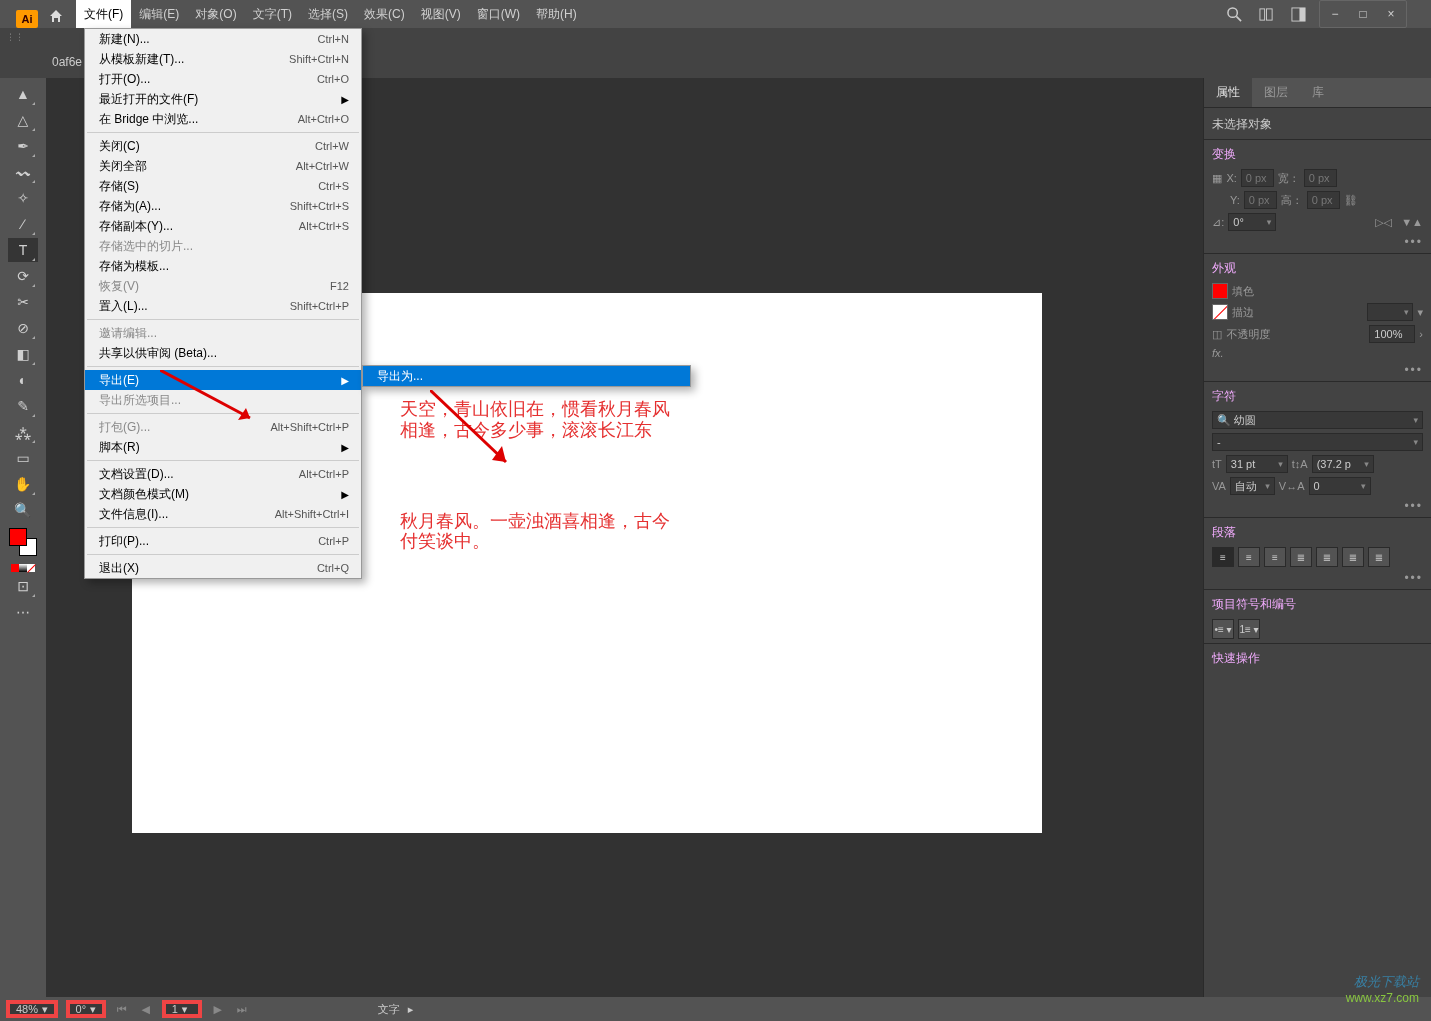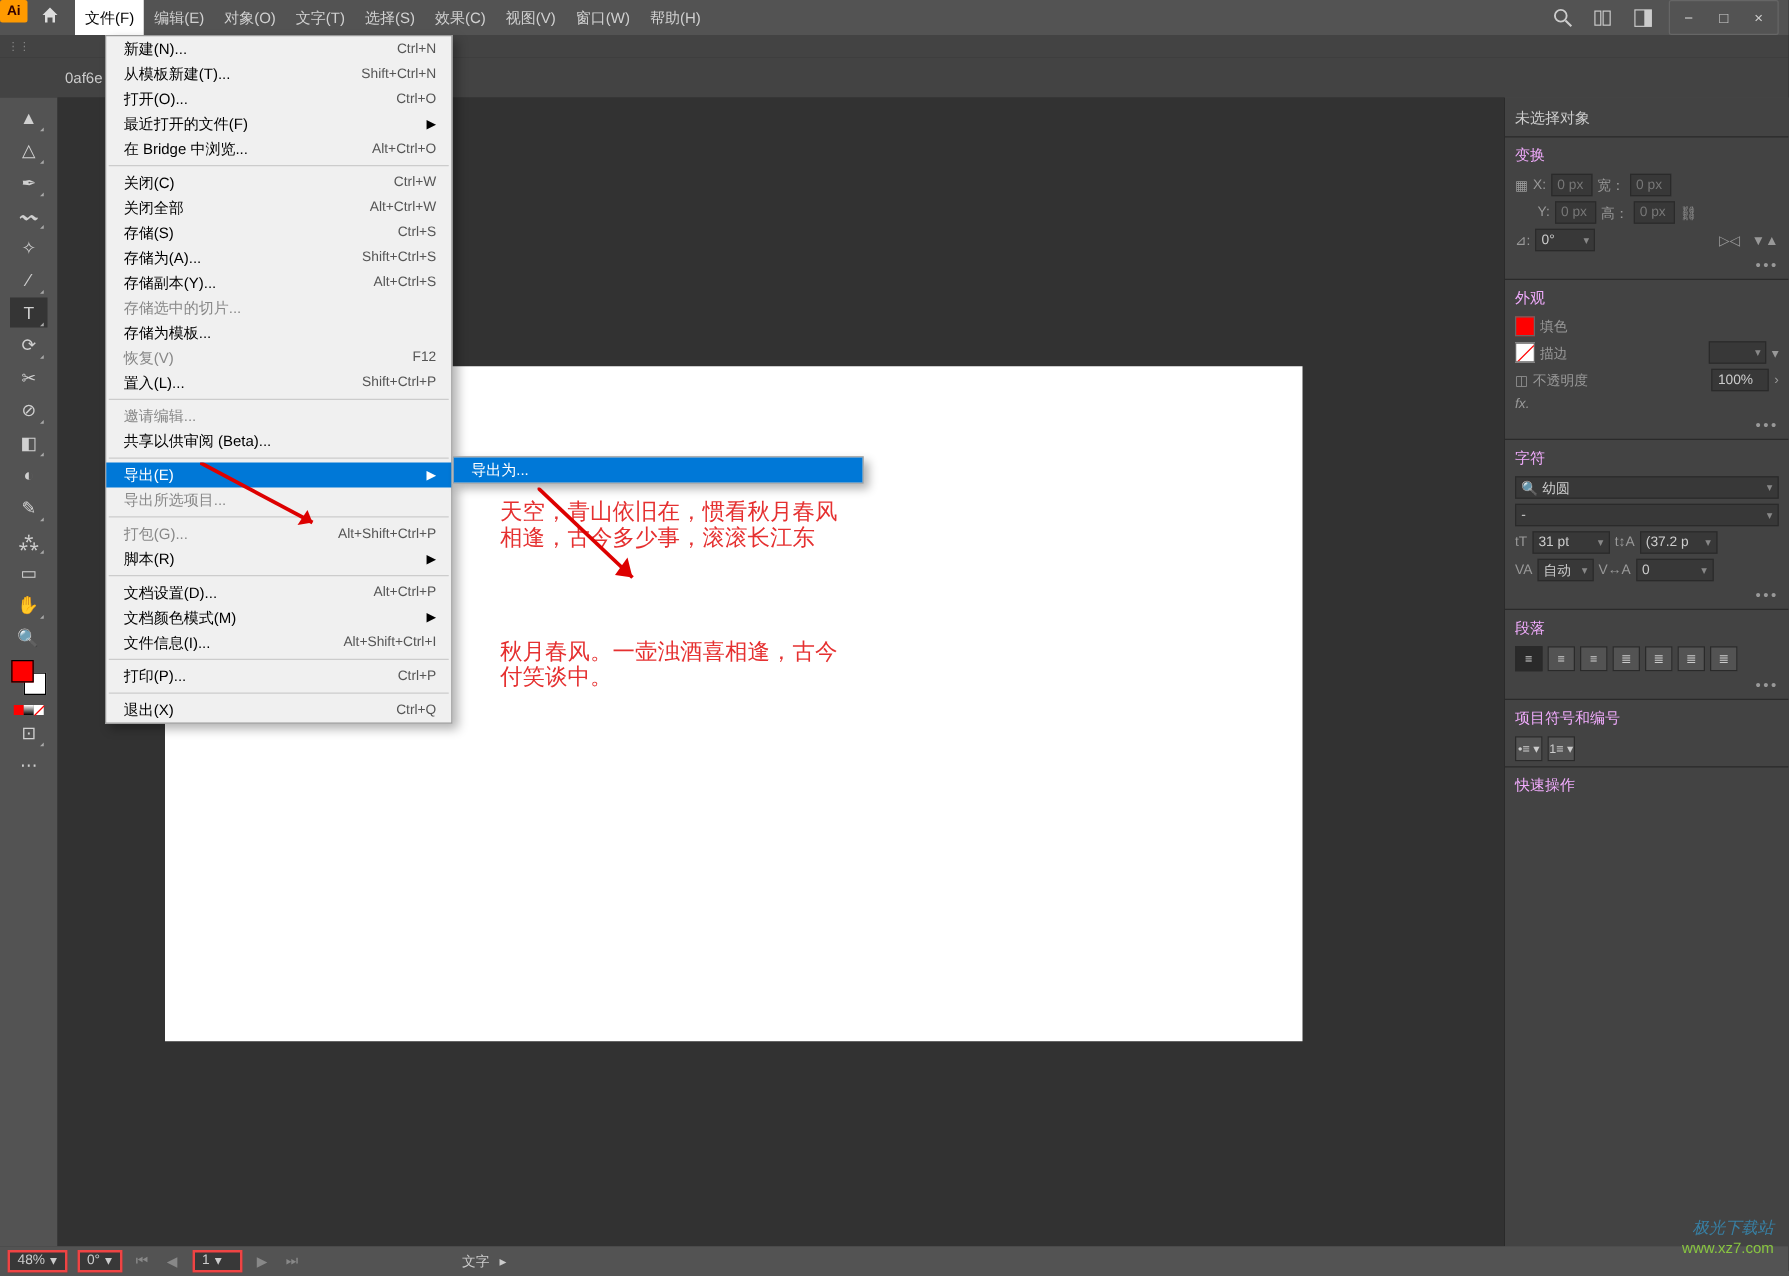--- a/index.html
+++ b/index.html
@@ -1,19 +1,19 @@
 <!DOCTYPE html>
 <html><head>
 <meta charset="utf-8">
 <style>
 * { margin: 0; padding: 0; box-sizing: border-box; user-select: none; }
 body { font-family: "Microsoft YaHei", sans-serif; font-size: 12px; background: #323232; color: #b8b8b8; width: 1431px; height: 1021px; overflow: hidden; position: relative; }
 
 
-.menubar { height: 28px; background: #535353; display: flex; align-items: flex-start; padding: 0 0; }
+.menubar { height: 28px; background: #535353; display: flex; align-items: flex-end; padding: 0 16px; }
 .ai-logo { width: 22px; height: 18px; background: #ff9a00; display: flex; align-items: center; justify-content: center; font-weight: bold; color: #330000; font-size: 11px; border-radius: 2px; margin-right: 6px; }
 .home-btn { width: 24px; height: 24px; display: flex; align-items: center; justify-content: center; color: #d0d0d0; margin-right: 8px; }
 .menu-item { padding: 0 8px; height: 28px; display: flex; align-items: center; color: #d0d0d0; cursor: default; }
 .menu-item.active { background: #fff; color: #000; }
 .menubar-right { margin-left: auto; display: flex; gap: 10px; padding-right: 8px; align-items: center;}
 .menubar-icon { width: 22px; height: 22px; color: #d0d0d0; display:flex;align-items:center;justify-content:center;}
 .win-controls{display:flex;gap:6px;border:1px solid #666;border-radius:2px;padding:2px 4px}
 
 
 .optionbar { height: 18px; background: #434343; display:flex; align-items:center;padding-left:6px}
@@ -78,21 +78,21 @@
 
 
 .red-arrow{position:absolute;z-index:200}
 .ra1{top:370px;left:160px}
 .ra2{top:390px;left:430px}
 svg.arr line{stroke:#d00;stroke-width:3}
 svg.arr polygon{fill:#d00}
 
 
 .statusbar{position:absolute;bottom:0;left:0;right:0;height:24px;background:#535353;display:flex;align-items:center;padding:0 6px;gap:8px;font-size:11px;color:#ccc}
-.sb-field{background:#383838;border:2px solid #ef4444;height:18px;padding:0 6px;display:flex;gap:4px}
+.sb-field{background:#383838;border:4px solid #ef4444;height:18px;padding:0 6px;display:flex;align-items:center;gap:4px}
 .sb-nav-btn{width:16px;color:#888;text-align:center}
 
 .watermark{position:absolute;right:12px;bottom:30px;color:#3399cc;font-size:13px;font-style:italic;opacity:0.7}
 .wm2{position:absolute;right:12px;bottom:16px;color:#88c540;font-size:12px}
 </style>
 </head>
 <body>
 
 <div class="menubar">
   <div class="ai-logo">Ai</div>
@@ -190,20 +190,25 @@
 
   <div class="canvas-wrapper">
     <div class="artboard"></div>
     <div class="canvas-text ct1">天空，青山依旧在，惯看秋月春风</div>
     <div class="canvas-text ct2">相逢，古今多少事，滚滚长江东</div>
     <div class="canvas-text ct3">秋月春风。一壶浊酒喜相逢，古今</div>
     <div class="canvas-text ct4">付笑谈中。</div>
   </div>
 
   <div class="panels">
+    <div class="panel-tabs">
+      <div class="ptab active">属性</div>
+      <div class="ptab">图层</div>
+      <div class="ptab">库</div>
+    </div>
     <div class="panel-body" style="flex:1;overflow:hidden">
       <div class="section-title">未选择对象</div>
       <div class="divider"></div>
       <div class="pheader">变换</div>
       <div class="row">
         <span>▦</span>
         <span>X:</span>
           <div class="numfield">0 px</div>
         <span>宽：</span>
           <div class="numfield">0 px</div>

